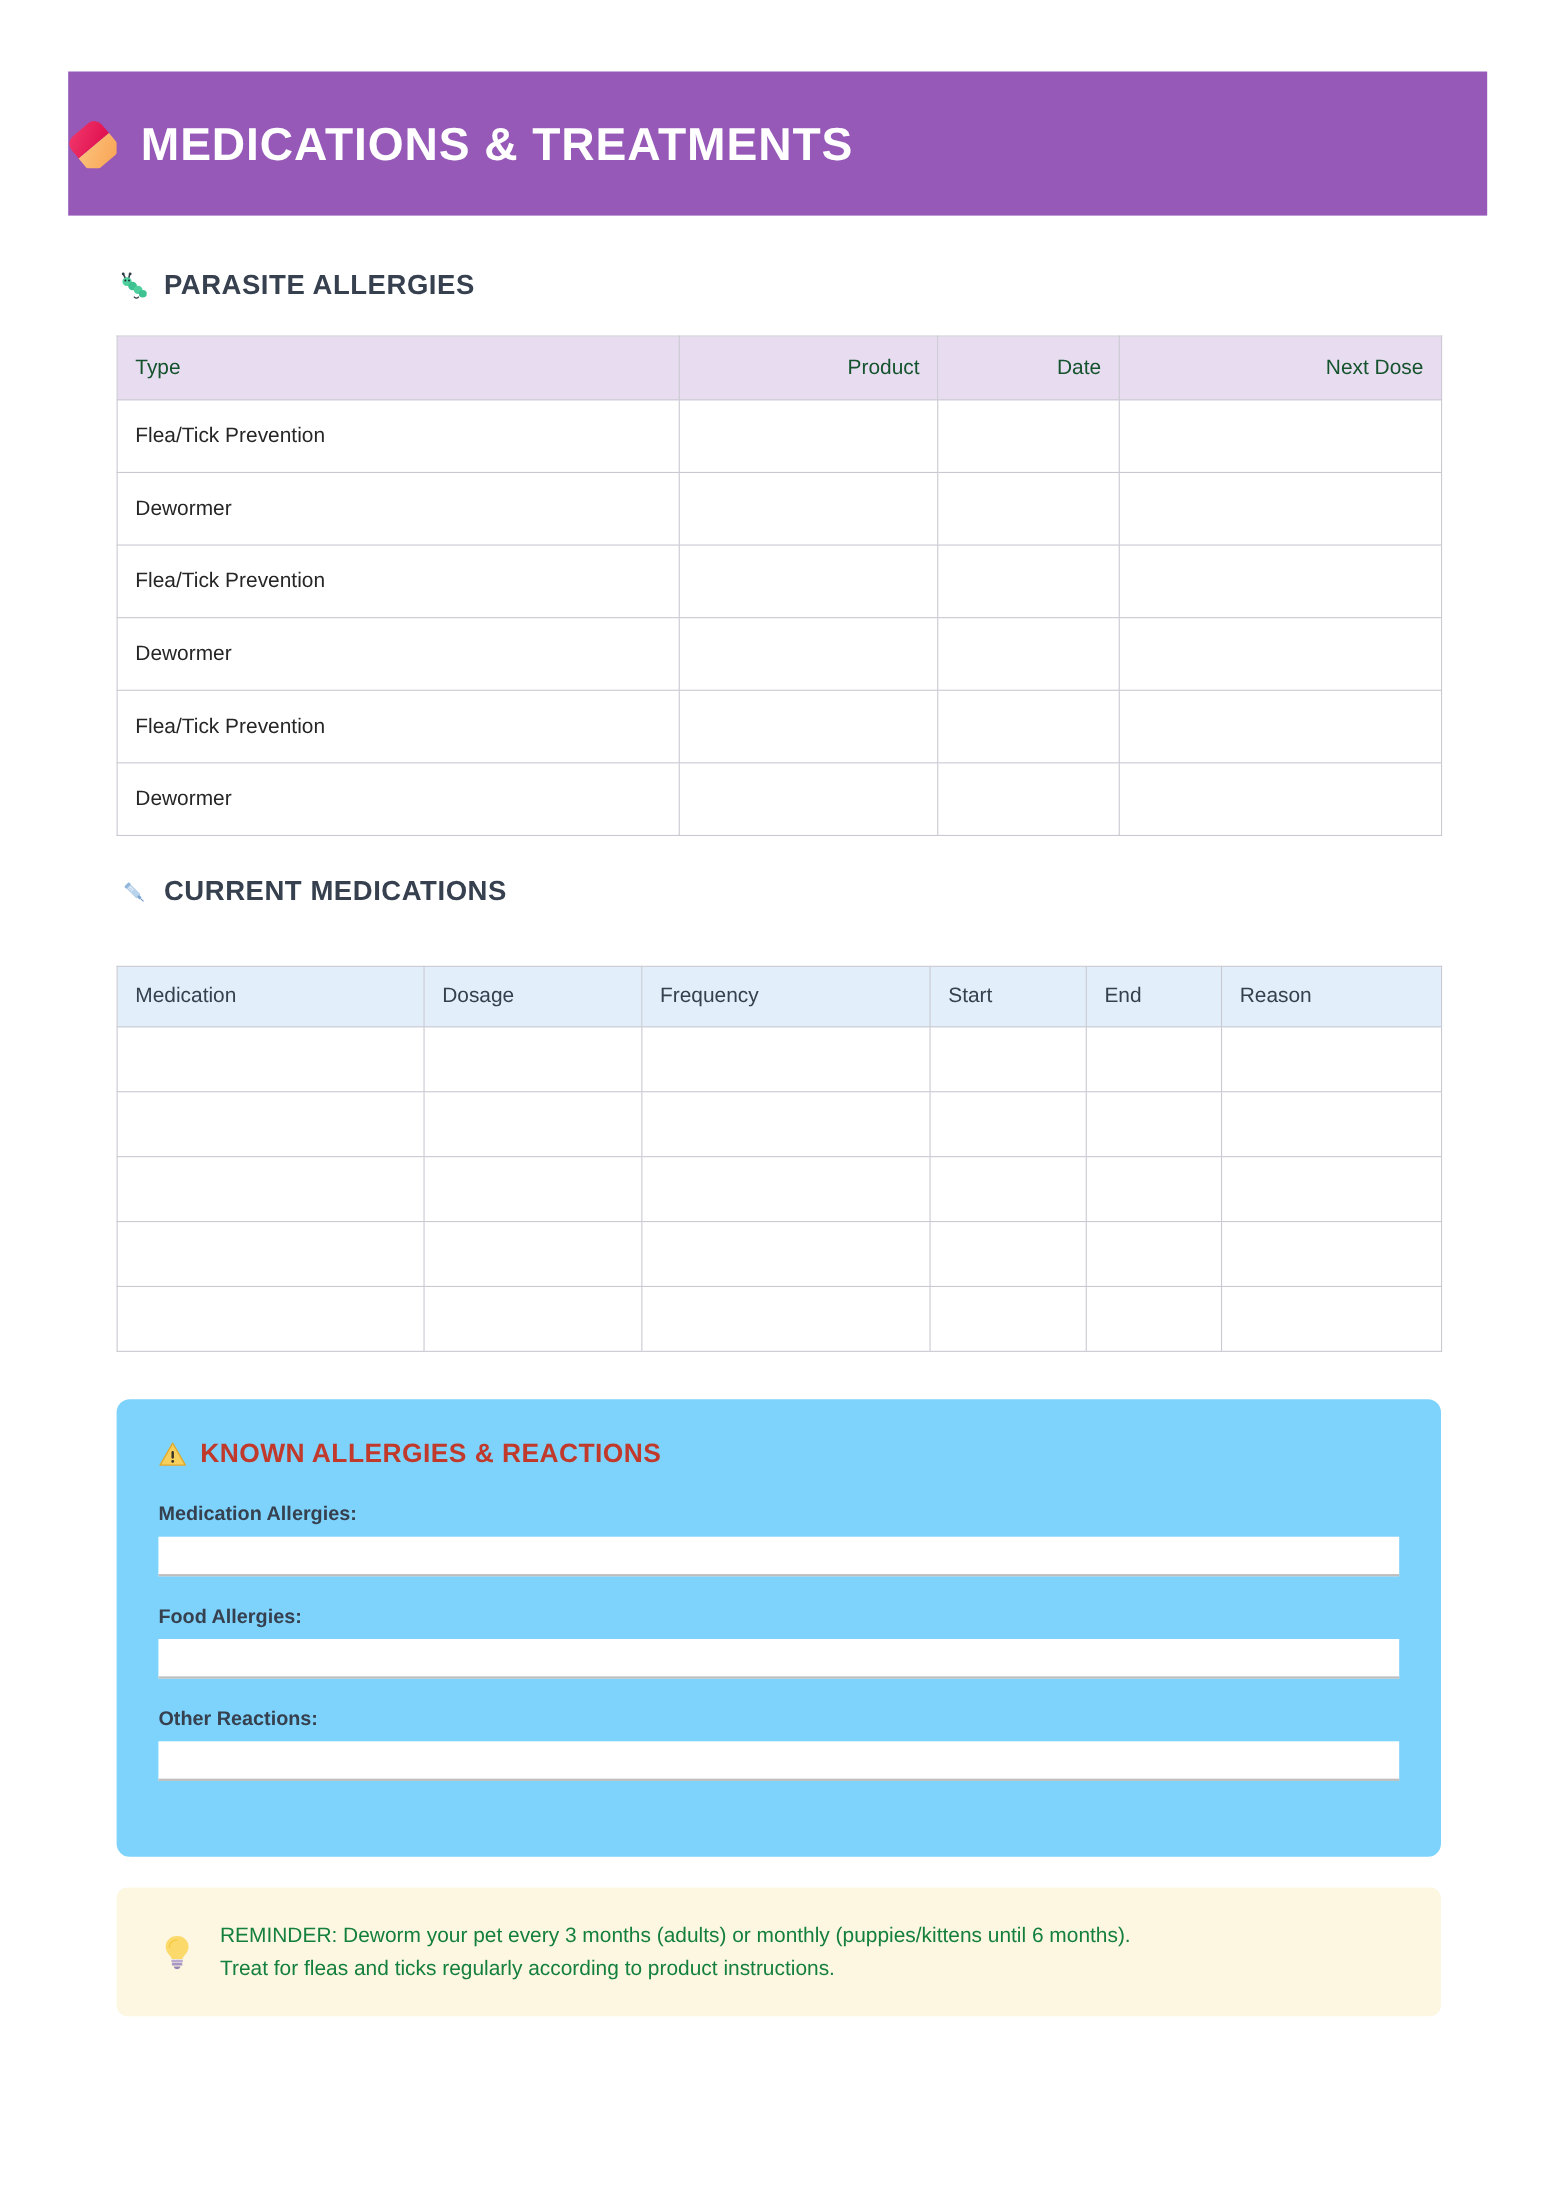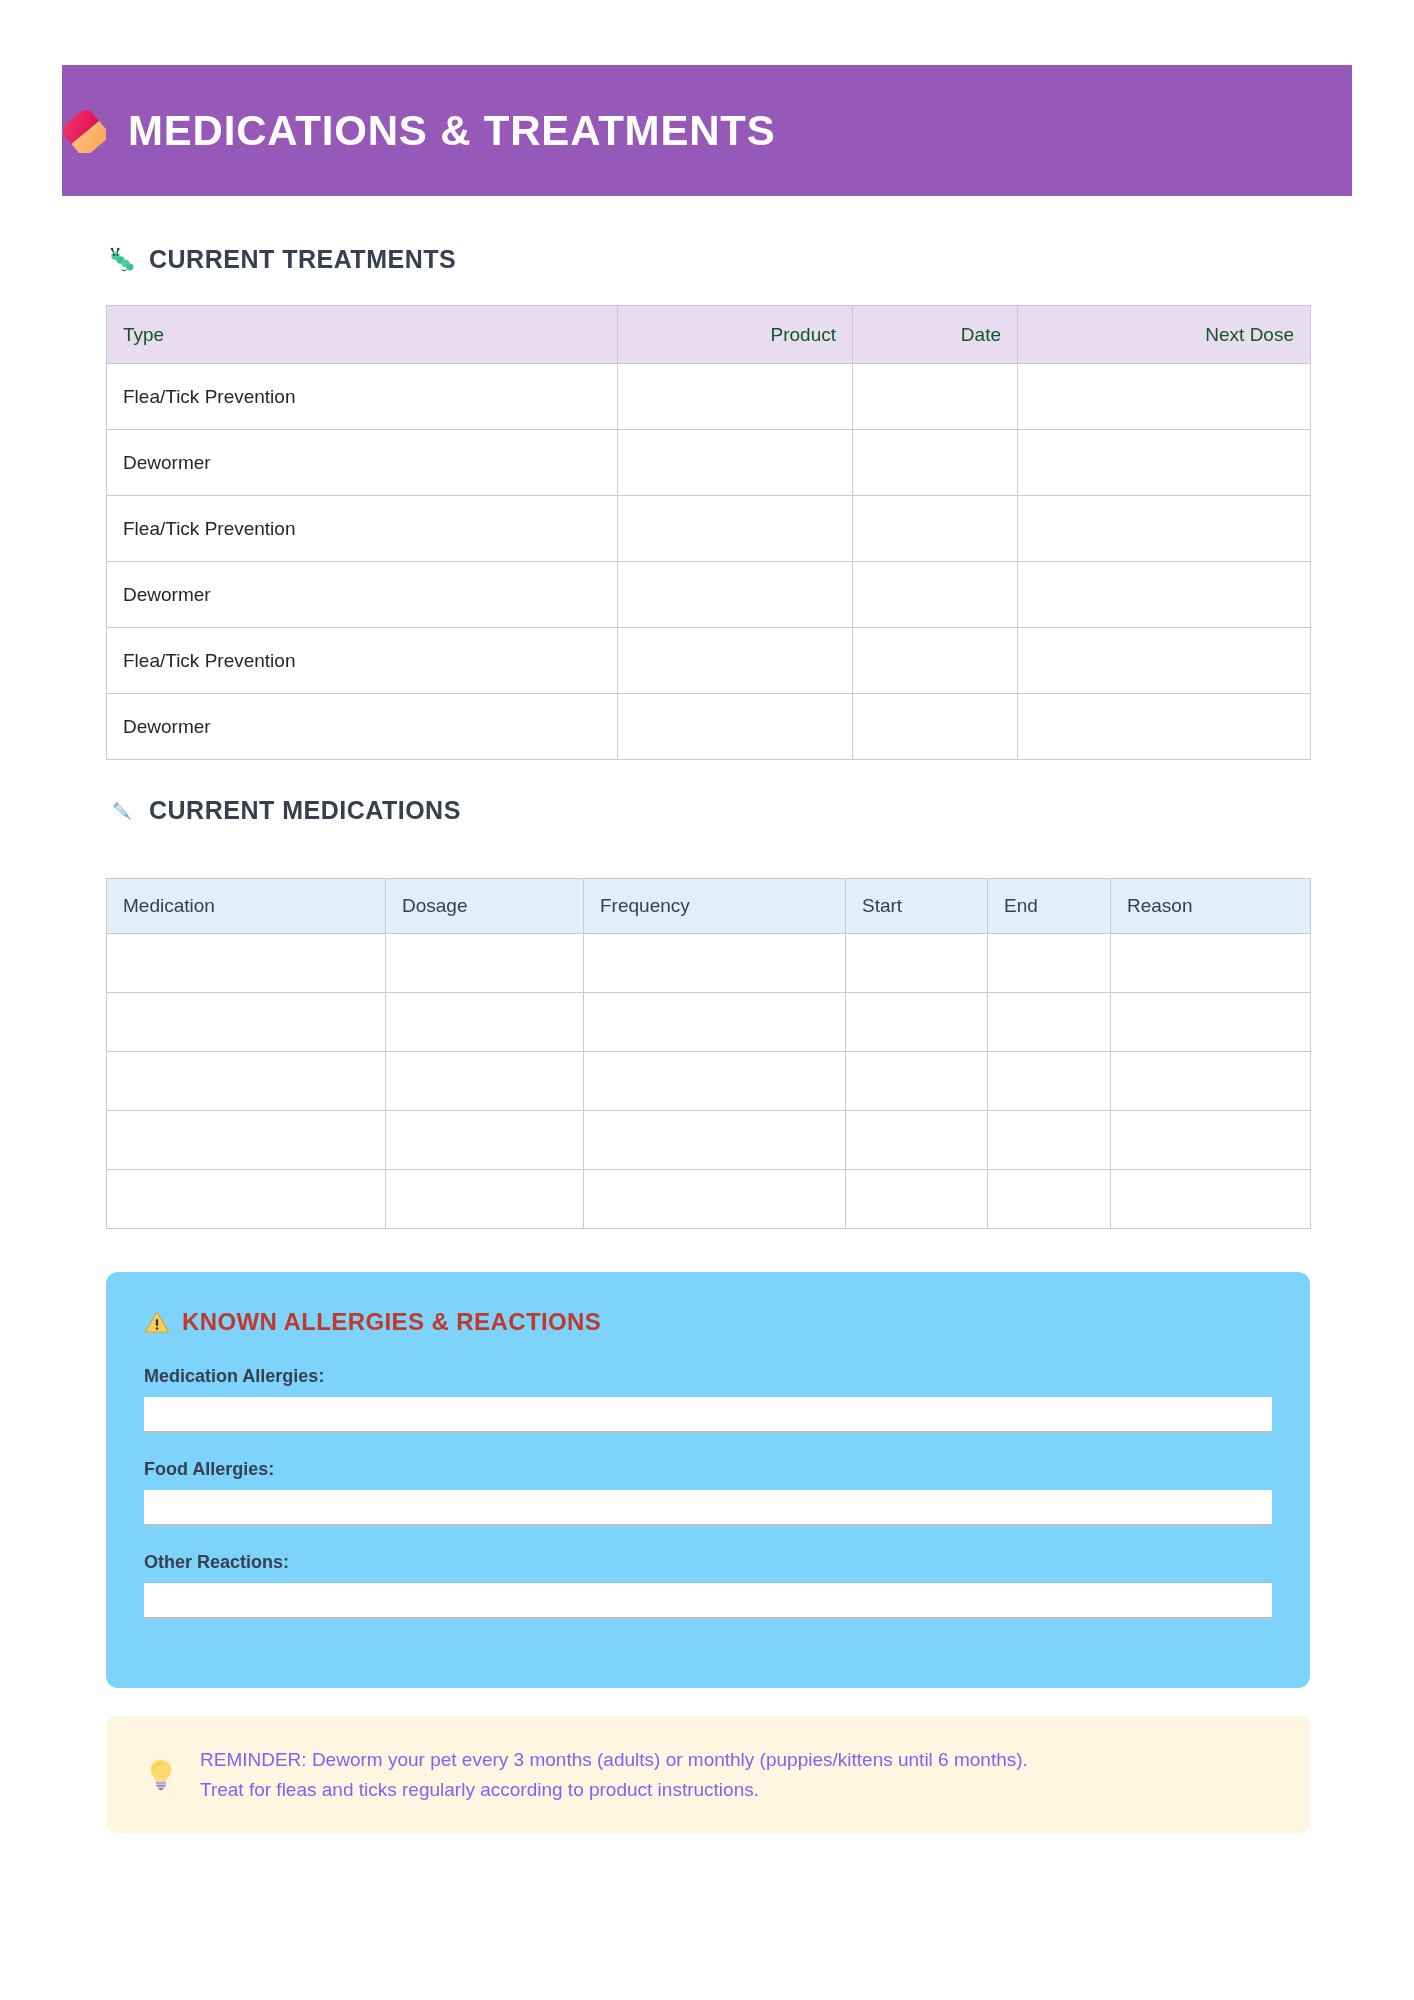--- a/index.html
+++ b/index.html
@@ -177,21 +177,21 @@
     display: flex;
     align-items: center;
     gap: 24px;
     padding: 0 40px;
   }
   .bulb-icon { width: 30px; height: 34px; flex: 0 0 auto; }
   .bulb-icon svg { display: block; }
   .reminder-text {
     font-size: 19px;
     line-height: 1.55;
-    color: #8b5cf6;
+    color: #15803d;
   }
 </style>
 </head>
 <body>
 
 <div class="page">
 
   <div class="header-banner">
     <span class="pill-icon">
       <svg viewBox="0 0 44 44" width="44" height="44" xmlns="http://www.w3.org/2000/svg">
@@ -222,21 +222,21 @@
         <circle cx="10.3" cy="3" r="1.3" fill="#2f3b46"></circle>
         <ellipse cx="7.5" cy="10" rx="4.2" ry="4" fill="#4fcf9d"></ellipse>
         <ellipse cx="12.5" cy="14" rx="4" ry="3.8" fill="#3fc291"></ellipse>
         <ellipse cx="17.5" cy="17.5" rx="4" ry="3.8" fill="#4fcf9d"></ellipse>
         <ellipse cx="21.8" cy="21" rx="3.6" ry="3.4" fill="#3fc291"></ellipse>
         <circle cx="6" cy="9" r="0.9" fill="#1d2a33"></circle>
         <circle cx="9.3" cy="9" r="0.9" fill="#1d2a33"></circle>
         <path d="M14 24 q2 2 4 0" stroke="#2f3b46" stroke-width="1" fill="none" stroke-linecap="round"></path>
       </svg>
     </span>
-    <span class="sec-label">CURRENT TREATMENTS</span>
+    <span class="sec-label">PARASITE ALLERGIES</span>
   </div>
 
   <table id="parasite-table">
     <colgroup>
       <col style="width:511px">
       <col style="width:235px">
       <col style="width:165px">
       <col style="width:293px">
     </colgroup>
     <thead>

